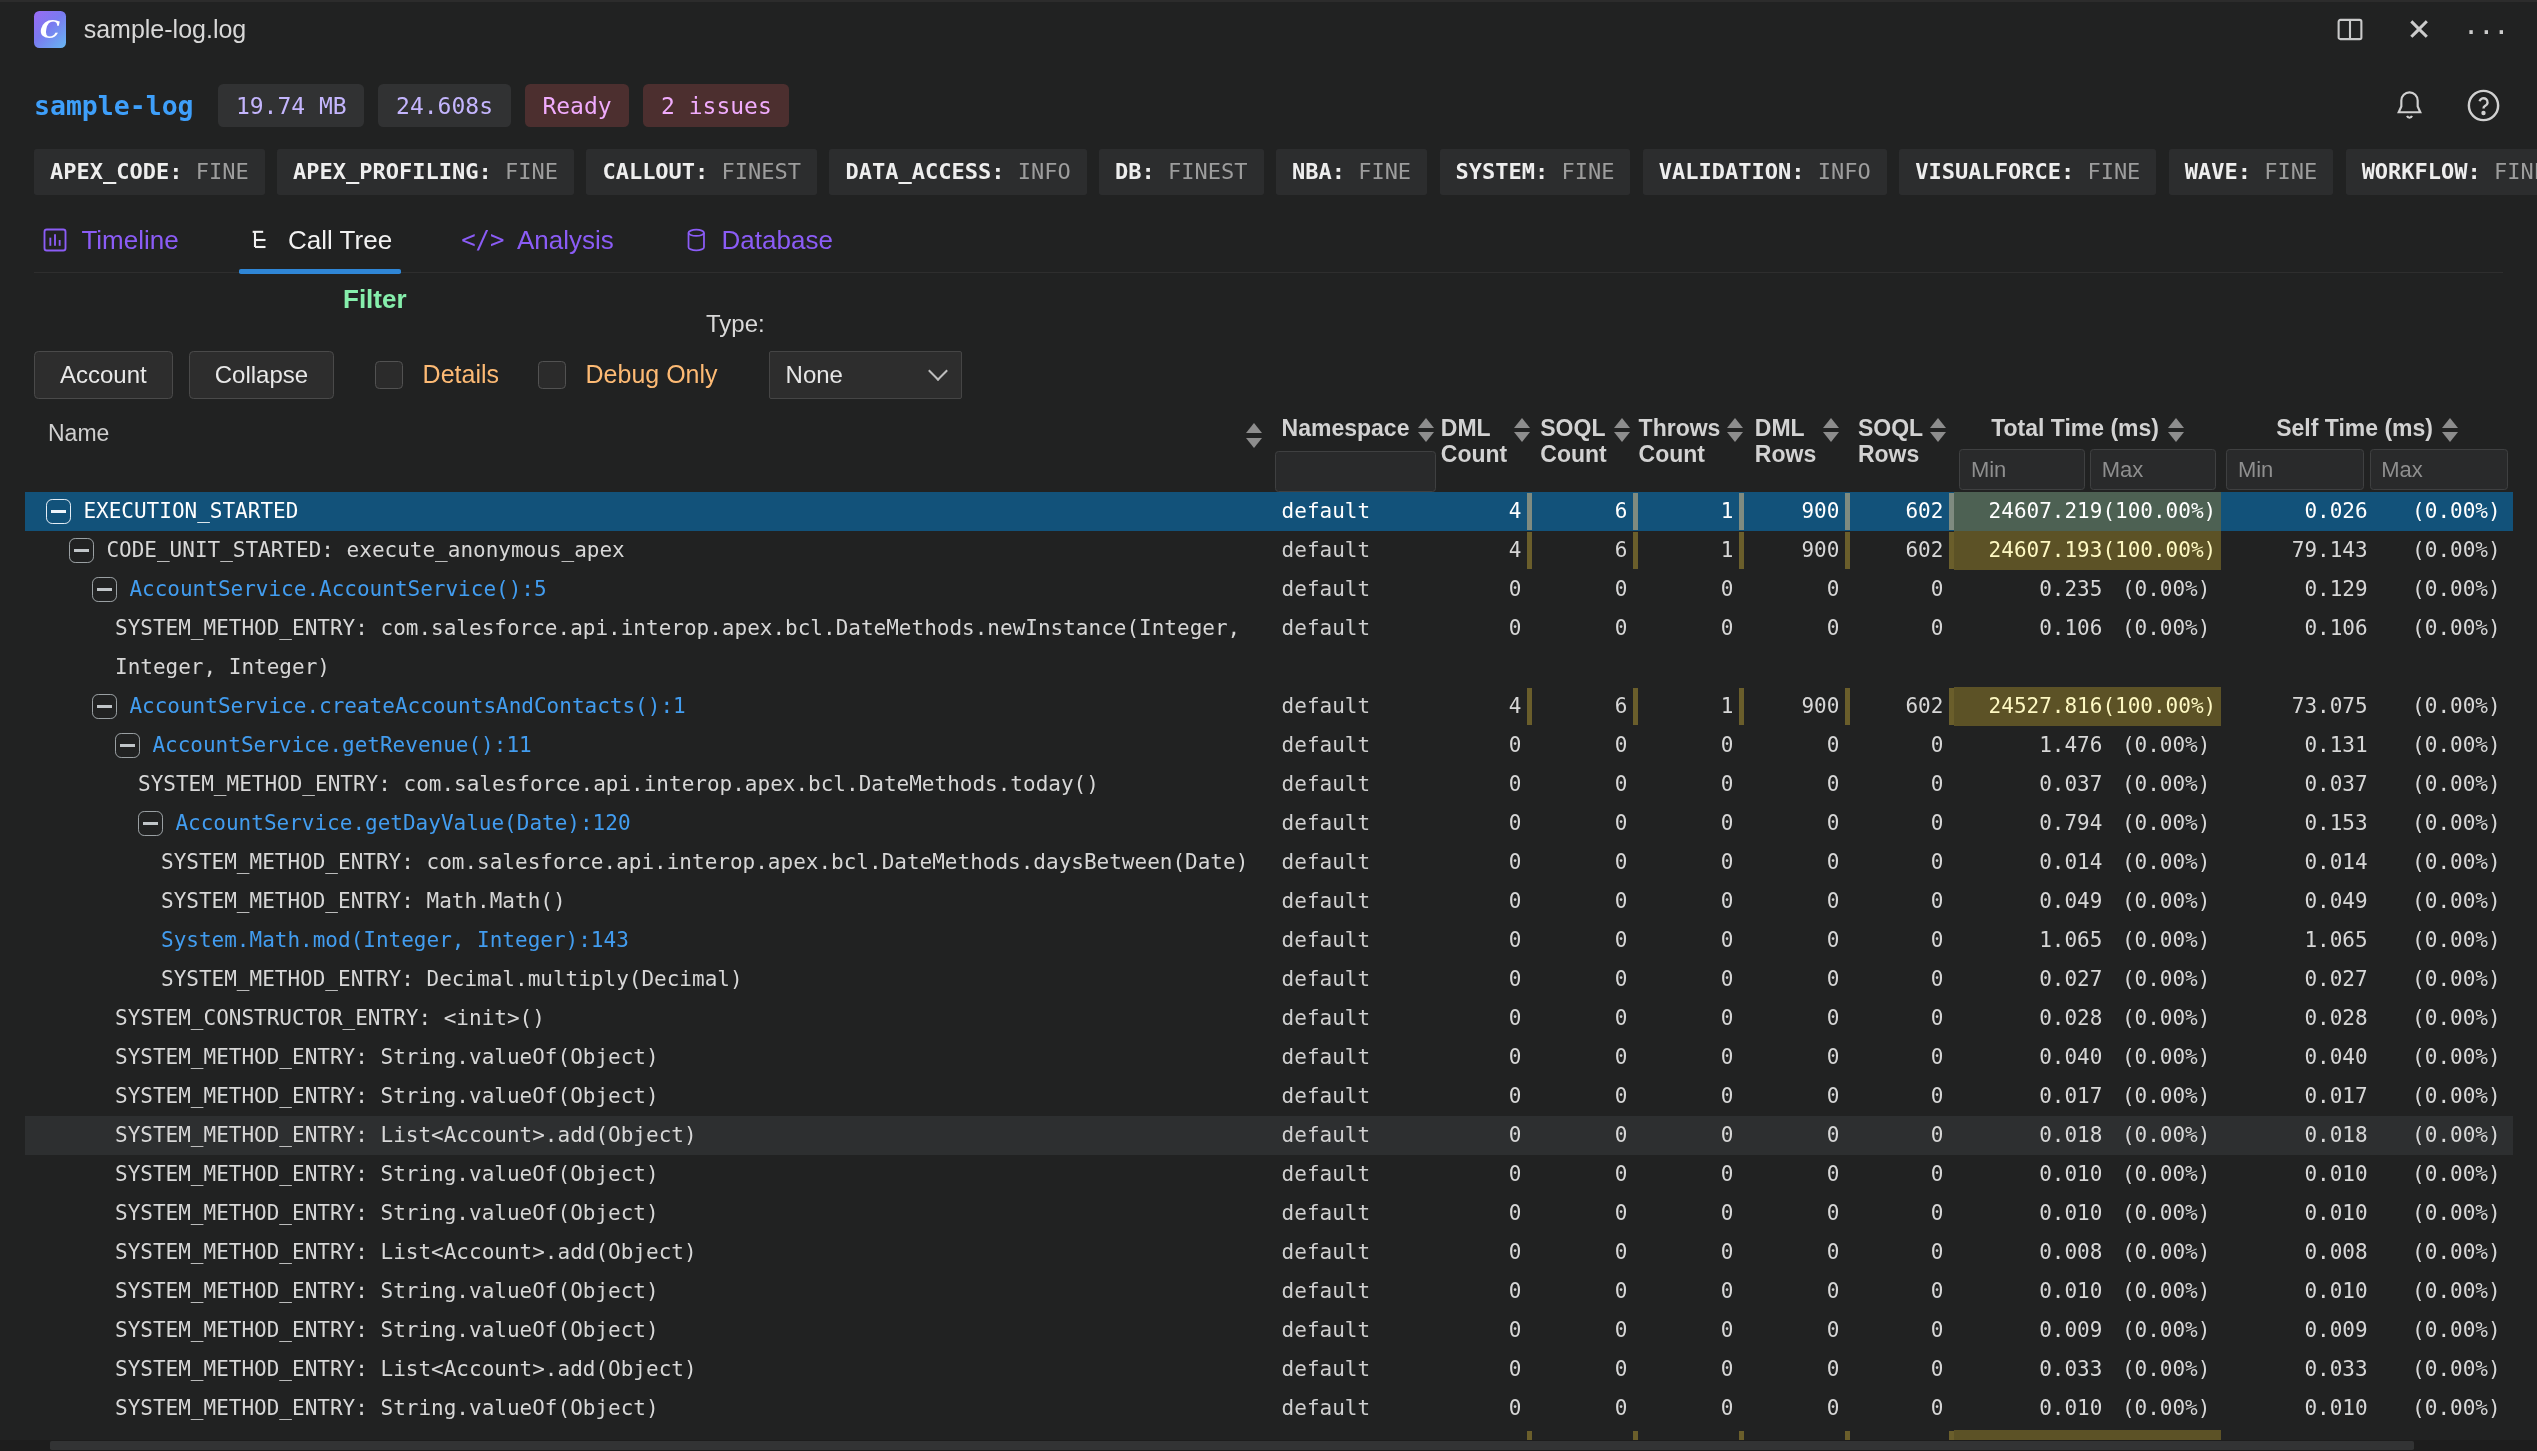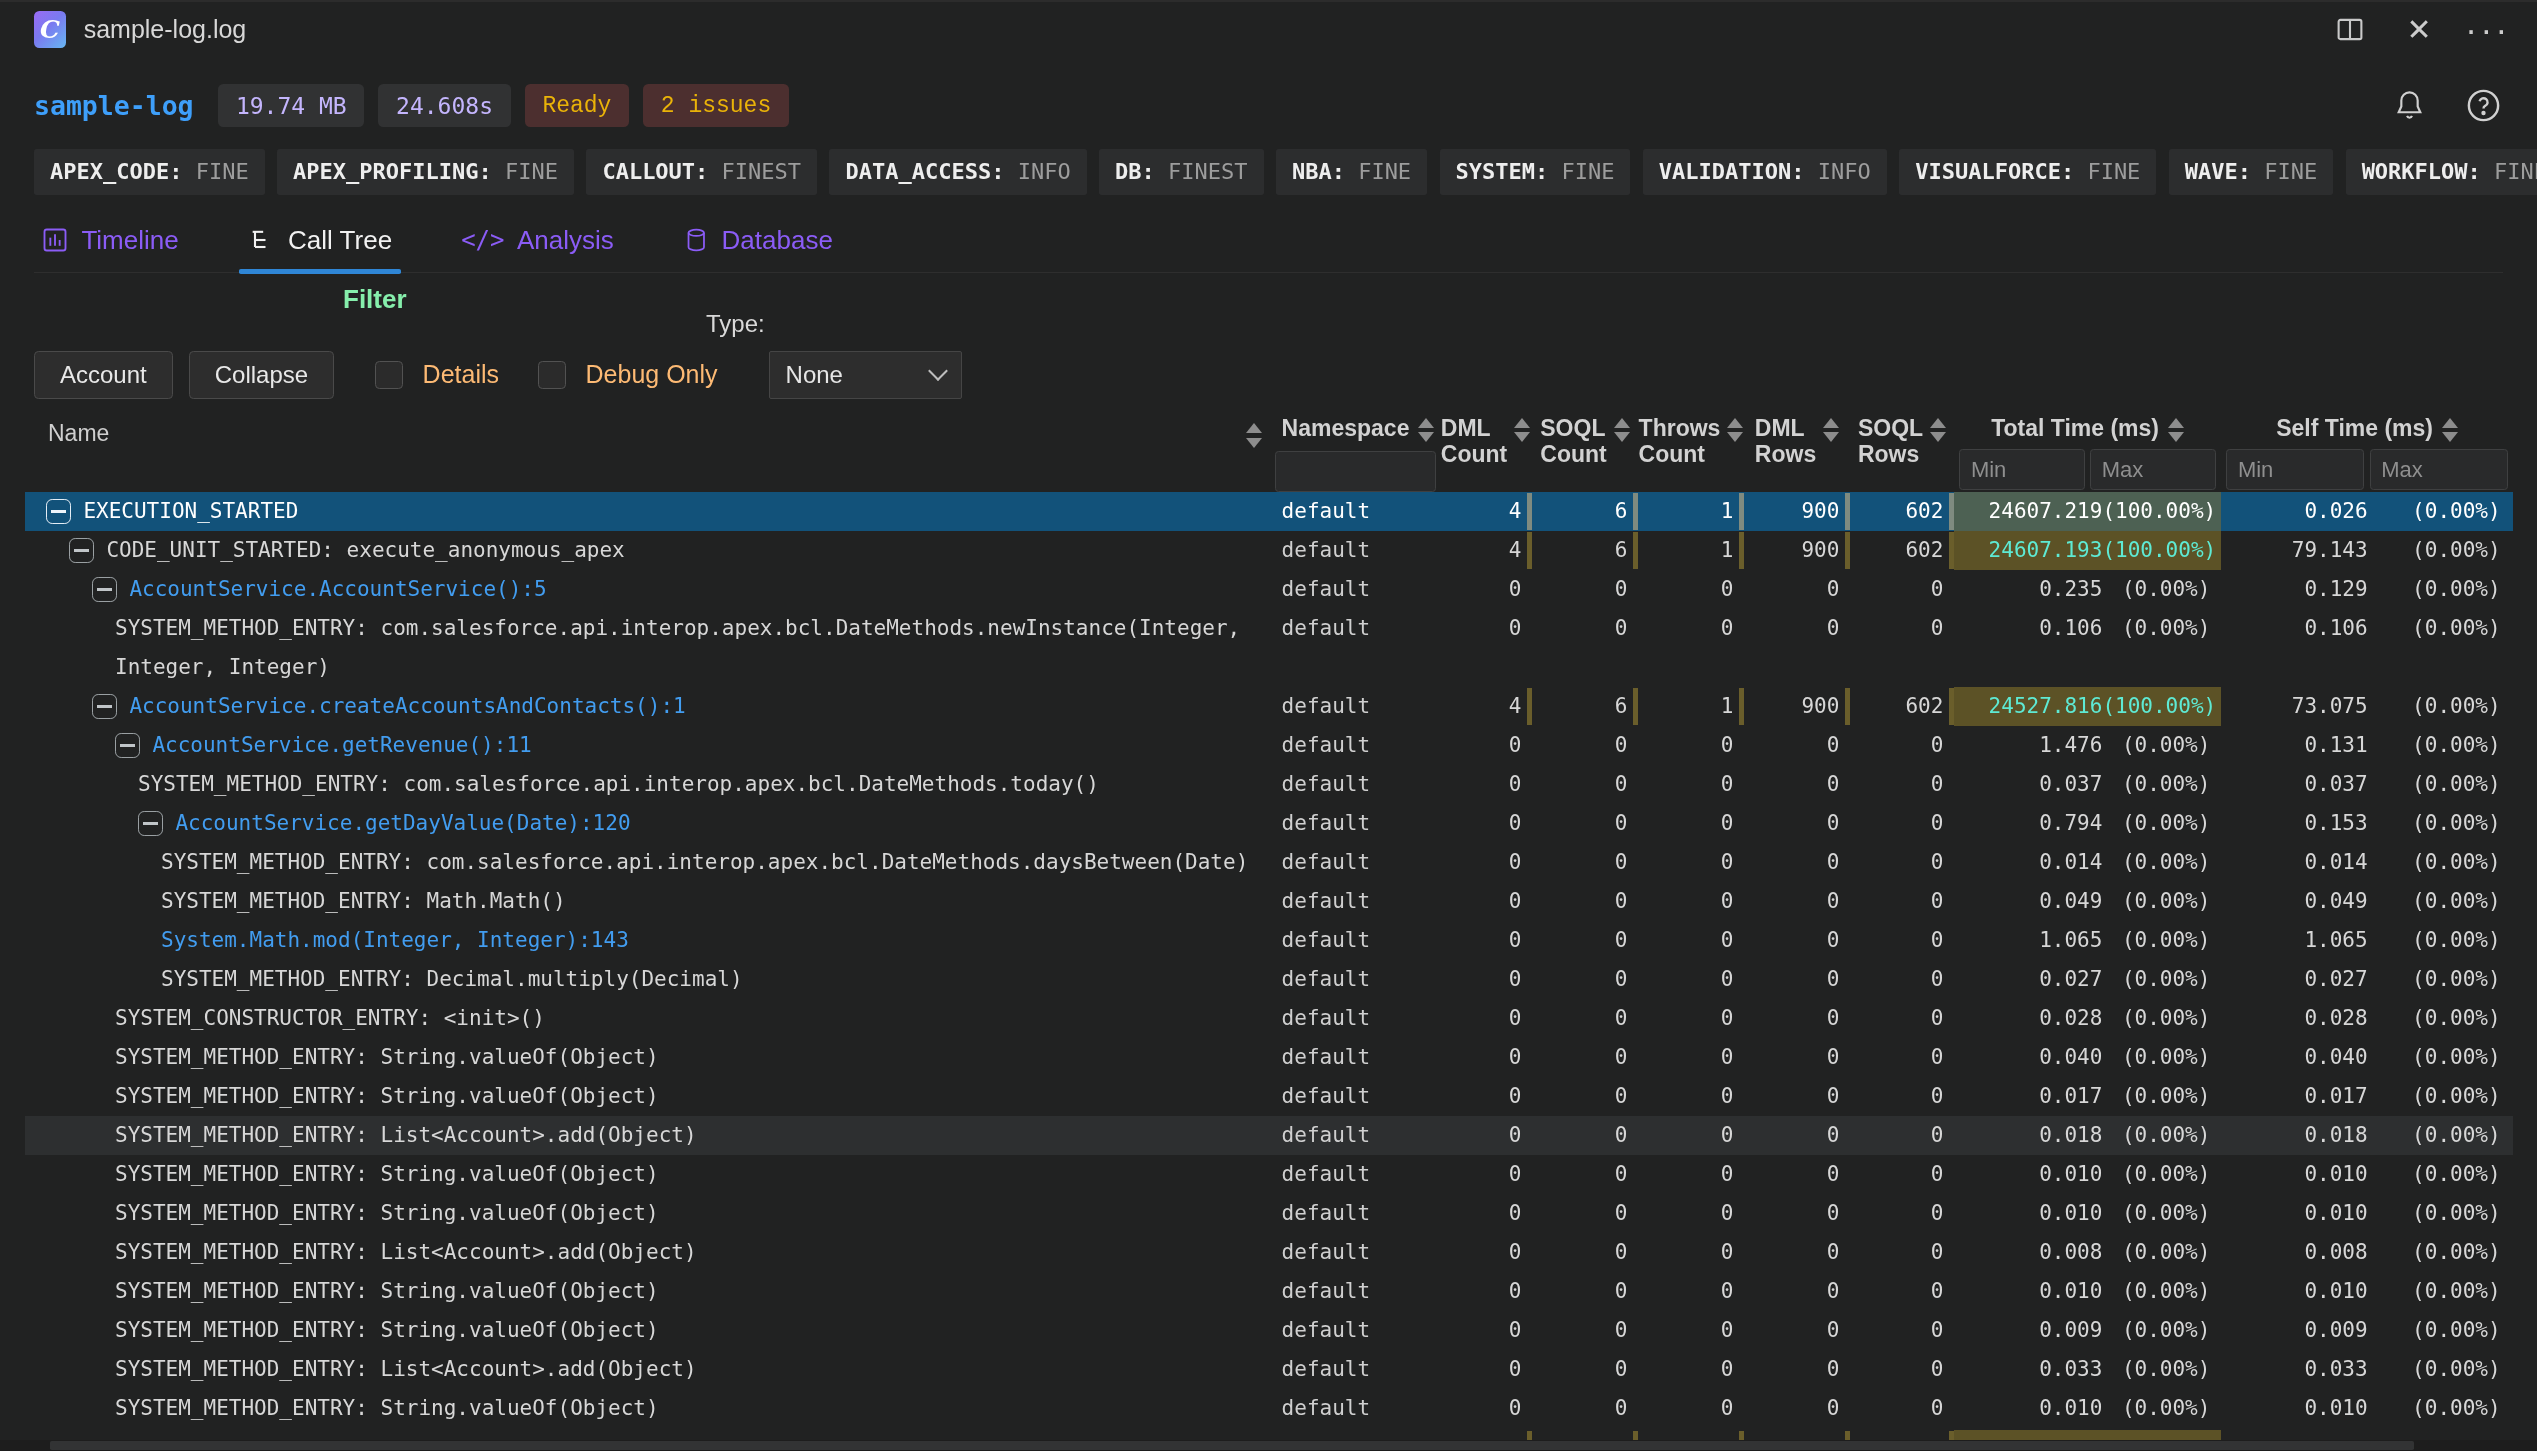--- a/index.html
+++ b/index.html
@@ -28,21 +28,21 @@
   .win-actions .wbtn{ width:30px; height:30px; display:flex; align-items:center; justify-content:center; cursor:pointer; }
   .win-actions svg{ display:block; }
   .close-x{ font-size:30px; line-height:30px; color:#cccccc; }
   .more-dots{ font-size:35px; letter-spacing:3.5px; color:#cccccc; line-height:17.7px; }
 
   
   .header-row{ margin:19.5px 35px 0 34px; display:flex; align-items:center; gap:17.7px; height:58px; }
   .file-link{ font-size:26.5px; font-weight:bold; color:#3e9ffa; margin-right:7px; }
   .badge{ font-family:"DejaVu Sans Mono", monospace; font-size:23px; padding:8.8px 17.7px; border-radius:5.3px; }
   .badge.neutral{ background:#313233; color:#c4b5fd; }
-  .badge.warn{ background:#4c2f2f; color:#eab308;font-family:Liberation Mono, monospace; }
+  .badge.warn{ background:#4c2f2f; color:#f0abfc; }
   .header-icons{ margin-left:auto; display:flex; gap:35px; color:#d0d0d0; }
   .hbtn{ width:39px; height:39px; display:flex; align-items:center; justify-content:center; cursor:pointer; }
 
   
   .loglevels{ margin:14px 35px 0 34px; display:flex; gap:12.4px; }
   .loglvl{ background:#2c2d2e; padding:10.6px 16px; border-radius:2.7px;
            font-family:"DejaVu Sans Mono", monospace; font-size:22px; white-space:nowrap; }
   .loglvl b{ color:#eeeeee; font-weight:bold; }
   .loglvl span{ color:#9d9d9d; }
 
@@ -106,21 +106,21 @@
   .nm div{ white-space:pre; }
   .nm.blue{ color:#429df0; }
   .cell.ns{ color:#cfcfcf; padding-left:10.6px; }
   .selected .cell.ns{ color:#ffffff; }
   .cell.num{ position:relative; text-align:right; padding-right:10.6px; }
   .cell.num .heat{ position:absolute; right:0; top:0.9px; bottom:0.9px; width:5.3px; background:#6a5e2b; }
   .selected .cell.num .heat{ background:#7f8b80; }
   .cell.ttime{ display:flex; justify-content:flex-end; padding-right:10.6px; }
   .cell.ttime .tval{ text-align:right; }
   .cell.ttime .tpct{ width:108px; text-align:right; }
-  .cell.ttime.heat-normal{ background:#5c5226; color:#5eead4; }
+  .cell.ttime.heat-normal{ background:#5c5226; color:#fef9c3; }
   .cell.ttime.heat-selected{ background:#4d6153; color:#ffffff; }
   .cell.stime{ display:flex; justify-content:flex-end; padding-right:12.4px; }
   .cell.stime .sval{ text-align:center; }
   .cell.stime .spct{ width:133px; text-align:right; }
 
   .trow.total{ font-weight:bold; color:#e6e6e6; margin-top:1.8px; min-height:41px; }
   .trow.total .cell.name{ padding-left:21px; }
 
   
   .hscroll{ position:absolute; left:0; right:0; bottom:0; height:10.6px; background:#1d1d1d; }

